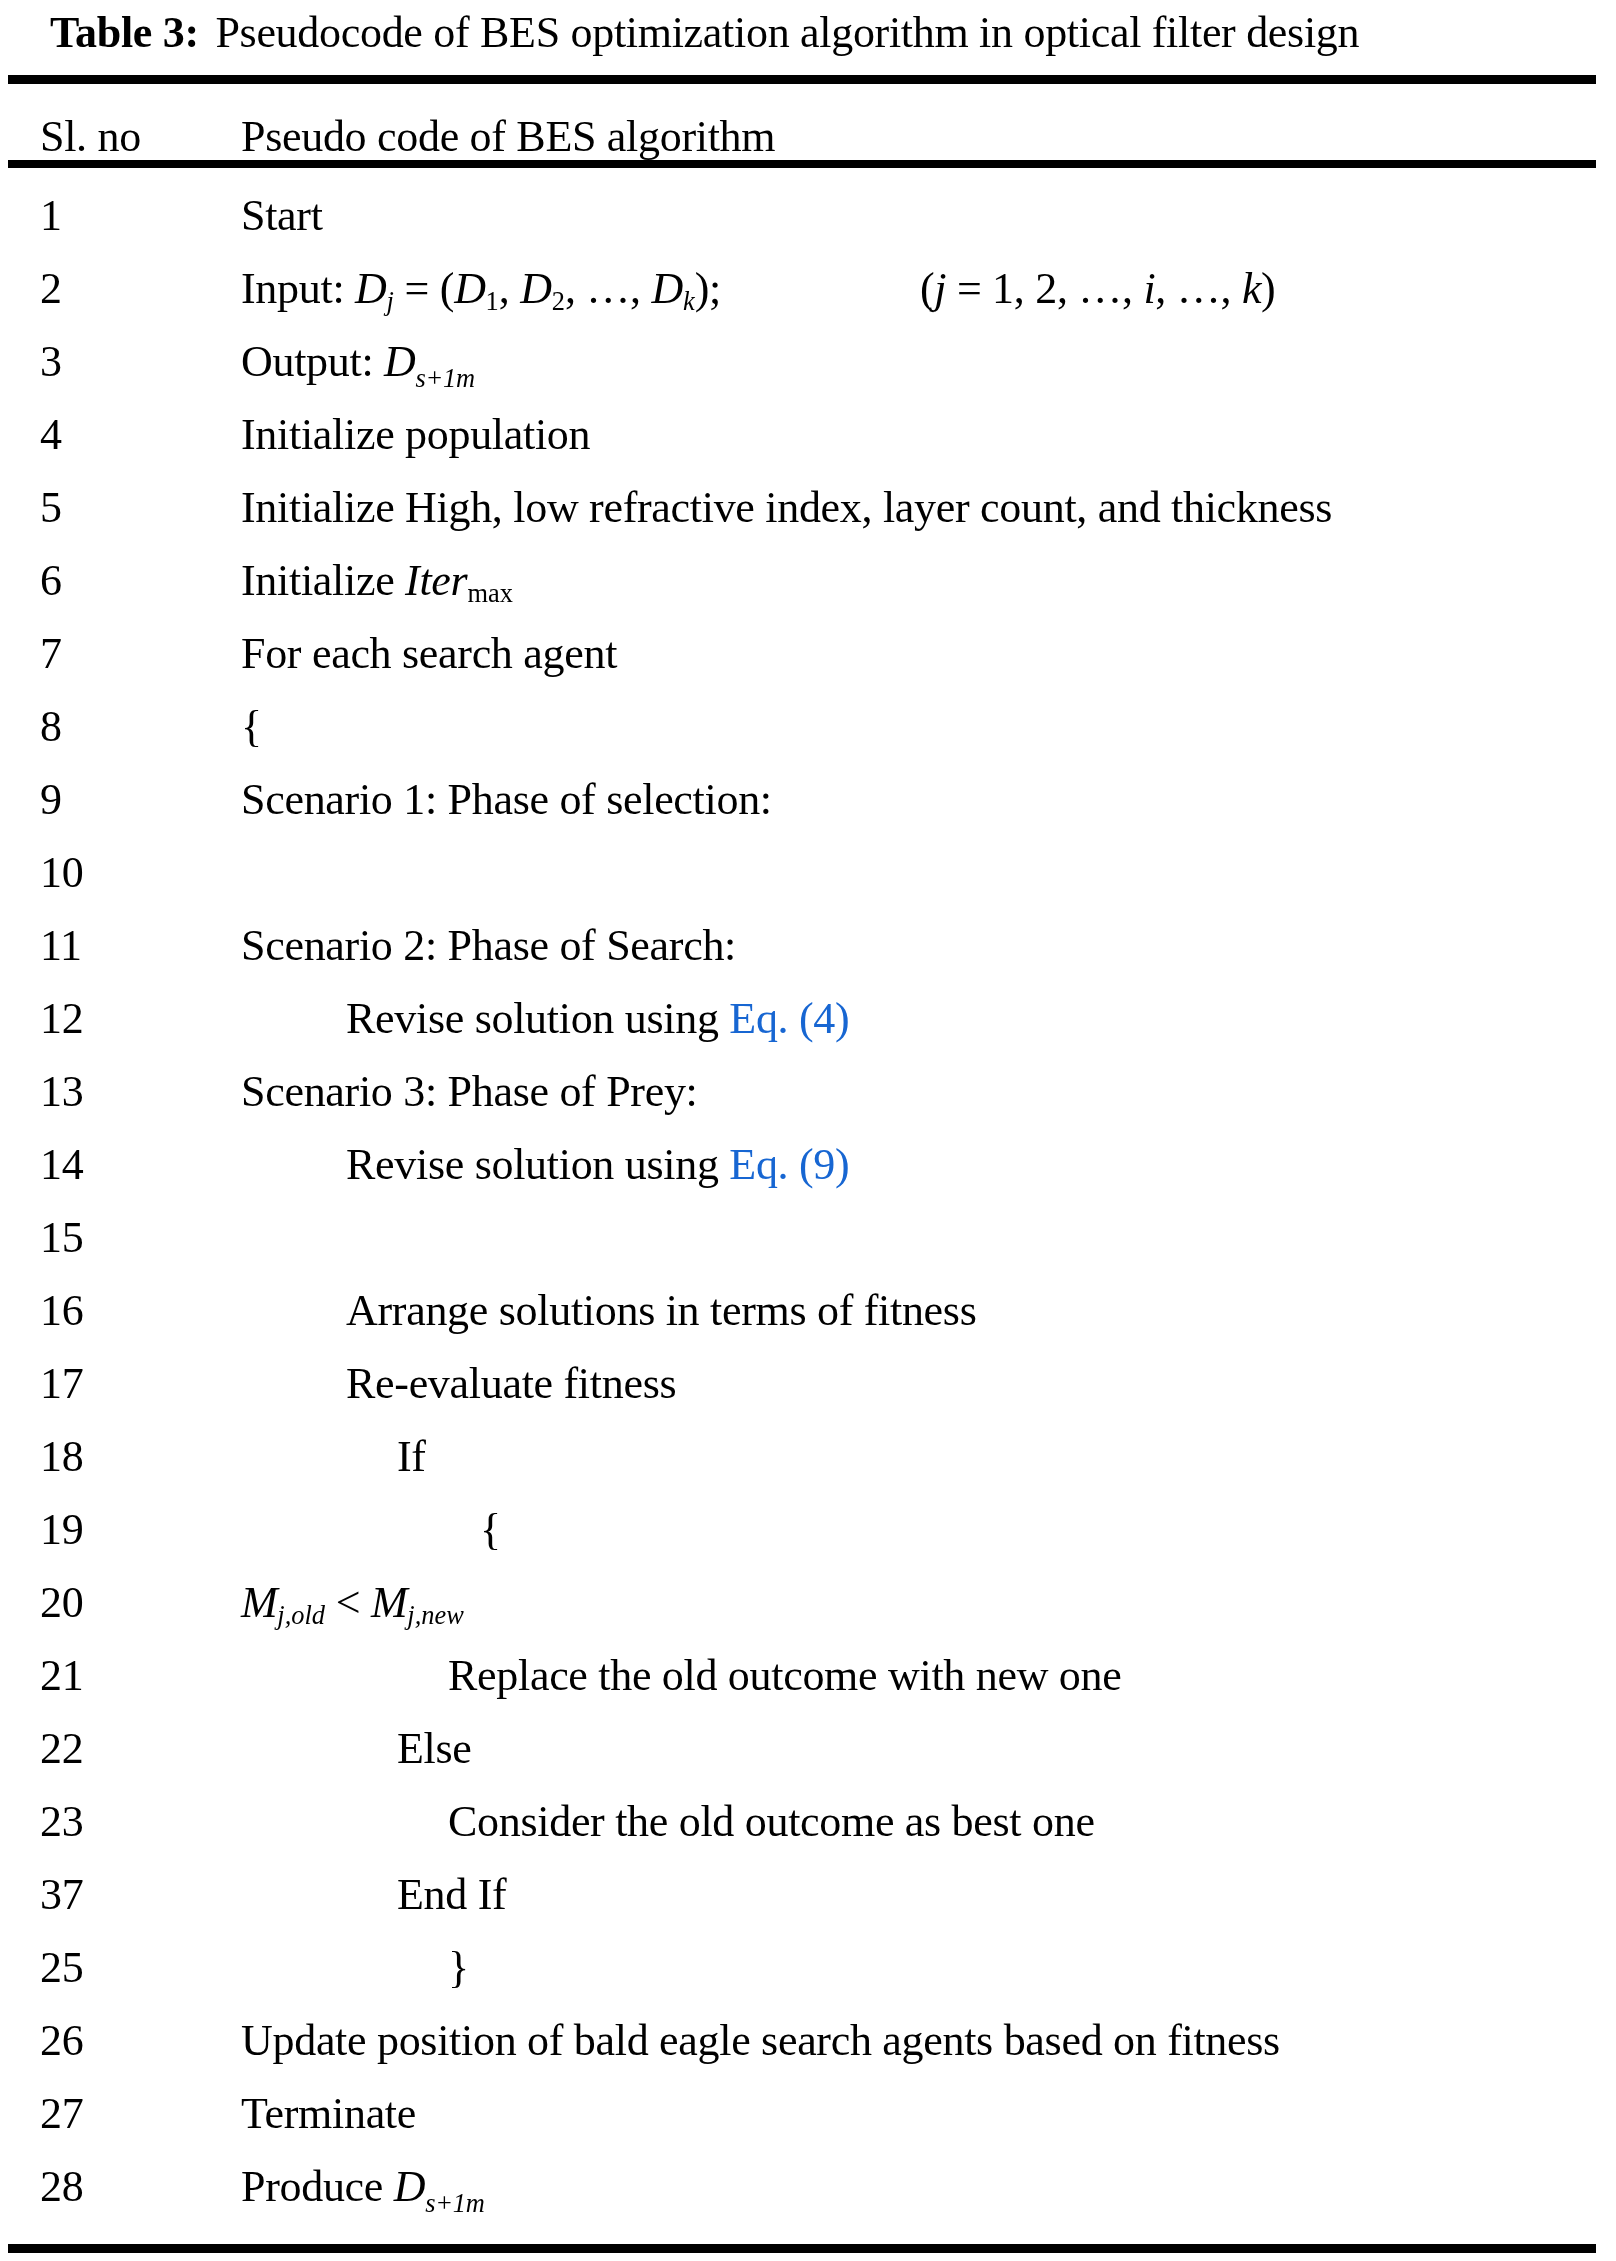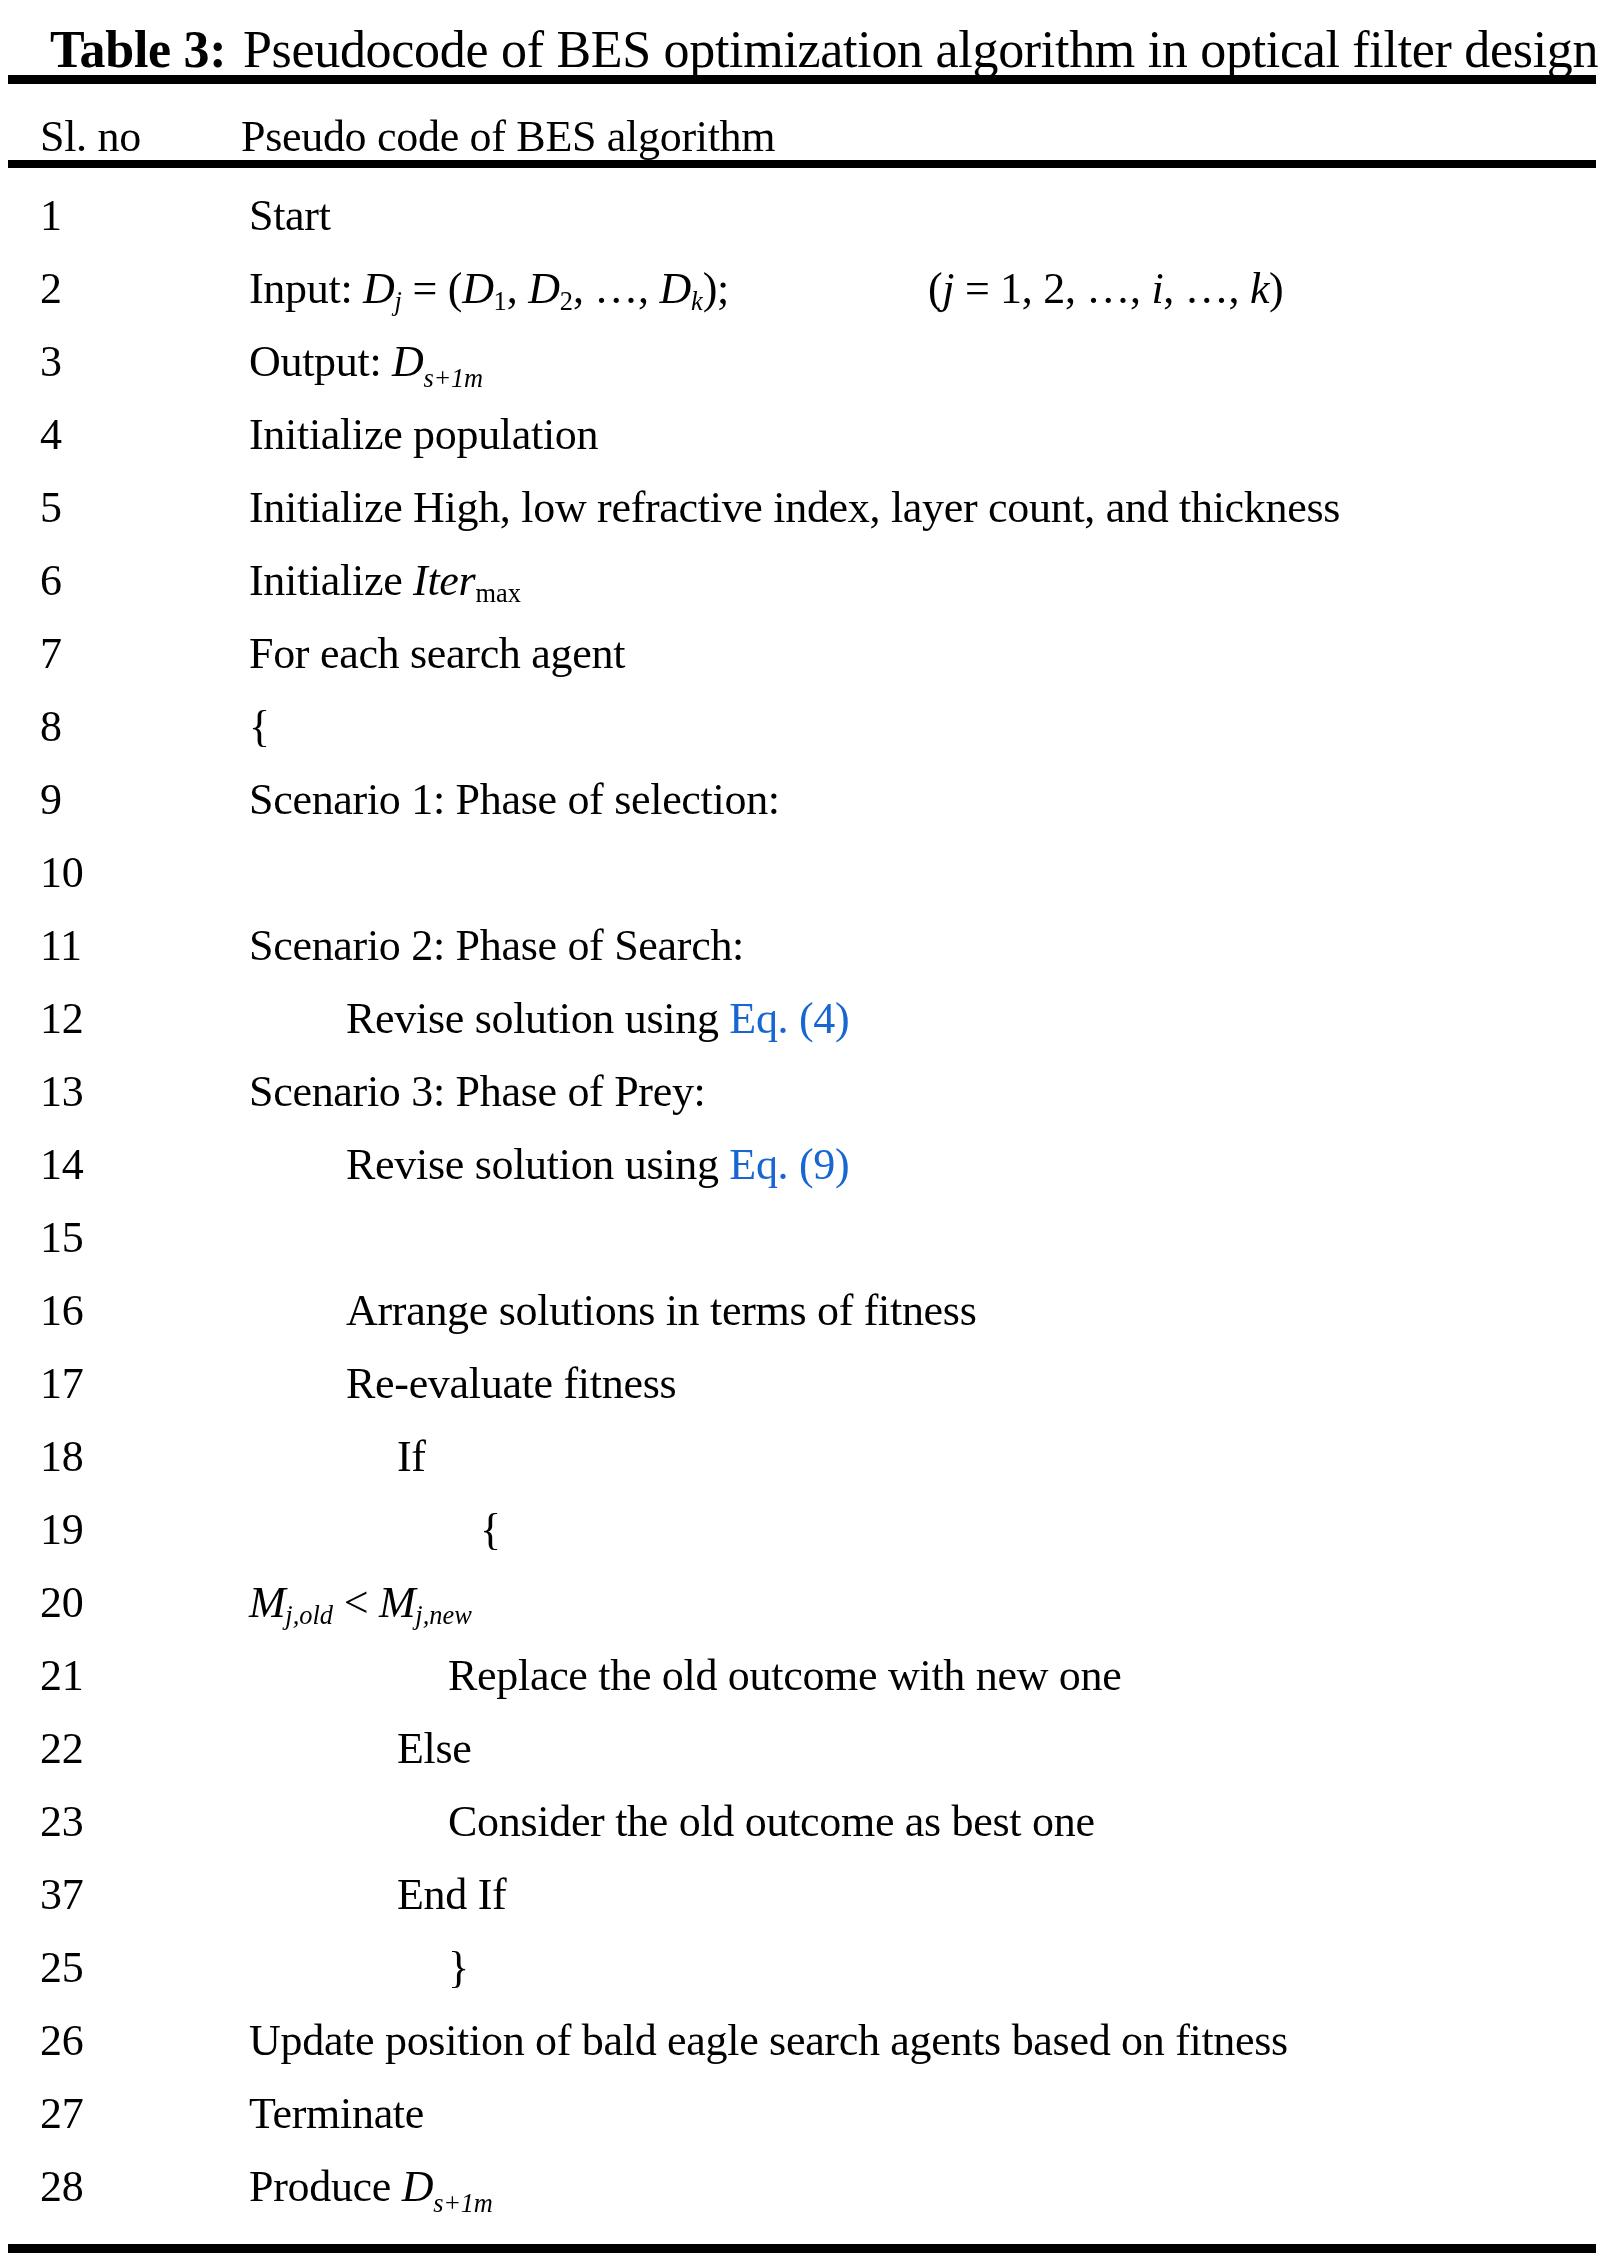--- a/index.html
+++ b/index.html
@@ -6,41 +6,41 @@
   body{
     width:1617px;height:2261px;position:relative;overflow:hidden;
     font-family:"Liberation Serif","DejaVu Serif",serif;
     color:#000;
   }
   .rule{position:absolute;left:8.3px;width:1588px;background:#000;}
   #rule-top{top:75px;height:8.8px;}
   #rule-mid{top:160px;height:8.3px;}
   #rule-bottom{top:2244px;height:9.4px;}
   #caption{
-    position:absolute;left:50px;top:22px;right:22px;
-    font-size:52px;line-height:55px;letter-spacing:-0.3px;white-space:nowrap;
+    position:absolute;left:50px;top:5px;right:22px;
+    font-size:44px;line-height:55px;letter-spacing:-0.3px;white-space:nowrap;
   }
   #caption .cap-label{font-weight:bold;margin-right:16.6px;}
   #table-header{
     position:absolute;left:0;top:109px;right:0;display:flex;
     font-size:44px;line-height:55px;letter-spacing:-0.3px;
   }
   .num-col{flex:0 0 241px;box-sizing:border-box;padding-left:40px;}
   #rows{position:absolute;left:0;top:187px;right:0;}
   .row{display:flex;height:73px;align-items:flex-start;font-size:44px;line-height:57px;letter-spacing:-0.3px;}
   .row .content{flex:1 1 auto;white-space:nowrap;}
   .it{font-style:italic;}
   .sb{font-size:0.6em;vertical-align:-0.28em;letter-spacing:0;}
   .lk{color:#1766d2;}
   .gap{display:inline-block;width:199px;}
   .ss{
     display:inline-flex;flex-direction:row;align-items:flex-start;
     vertical-align:-0.42em;font-size:0.6em;line-height:1em;font-style:italic;
   }
-  .indent-0{margin-left:8px;}
+  .indent-0{margin-left:0;}
   .indent-1{margin-left:105px;}
   .indent-2{margin-left:156px;}
   .indent-3{margin-left:207px;}
   .indent-4{margin-left:239px;}
 </style>
 </head>
 <body>
 
 <div id="caption">
   <span class="cap-label">Table 3:</span><span>Pseudocode of BES optimization algorithm in optical filter design</span>

